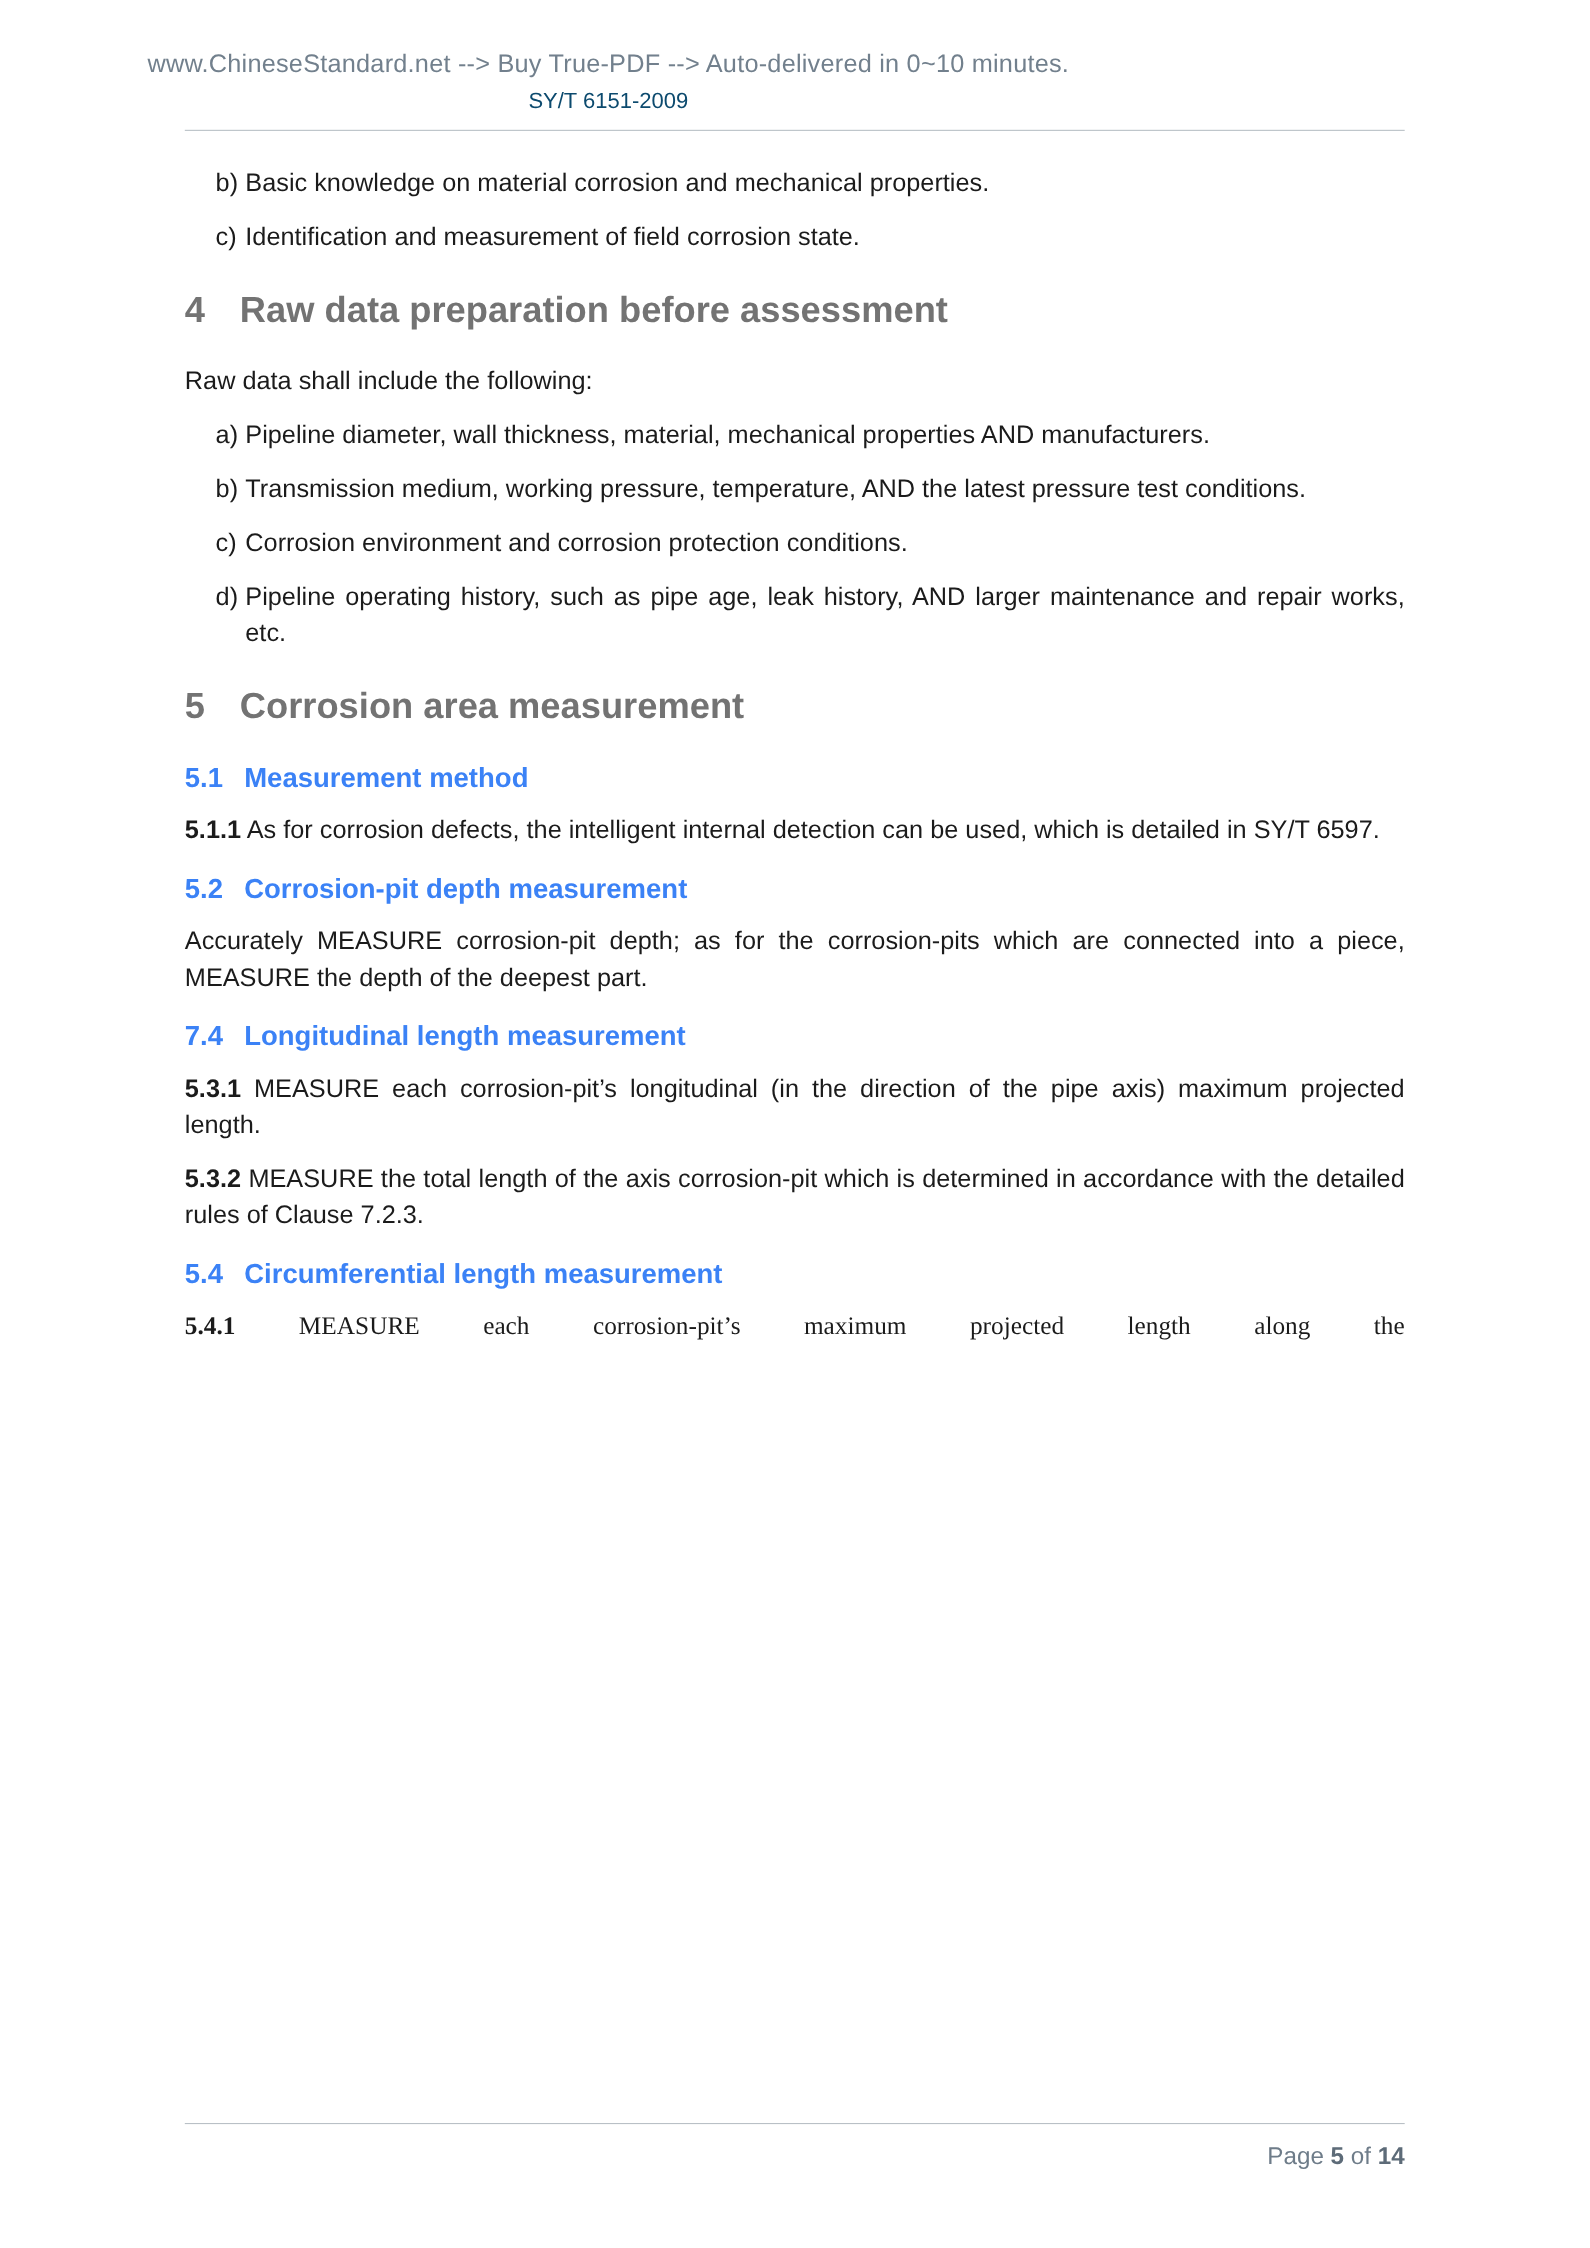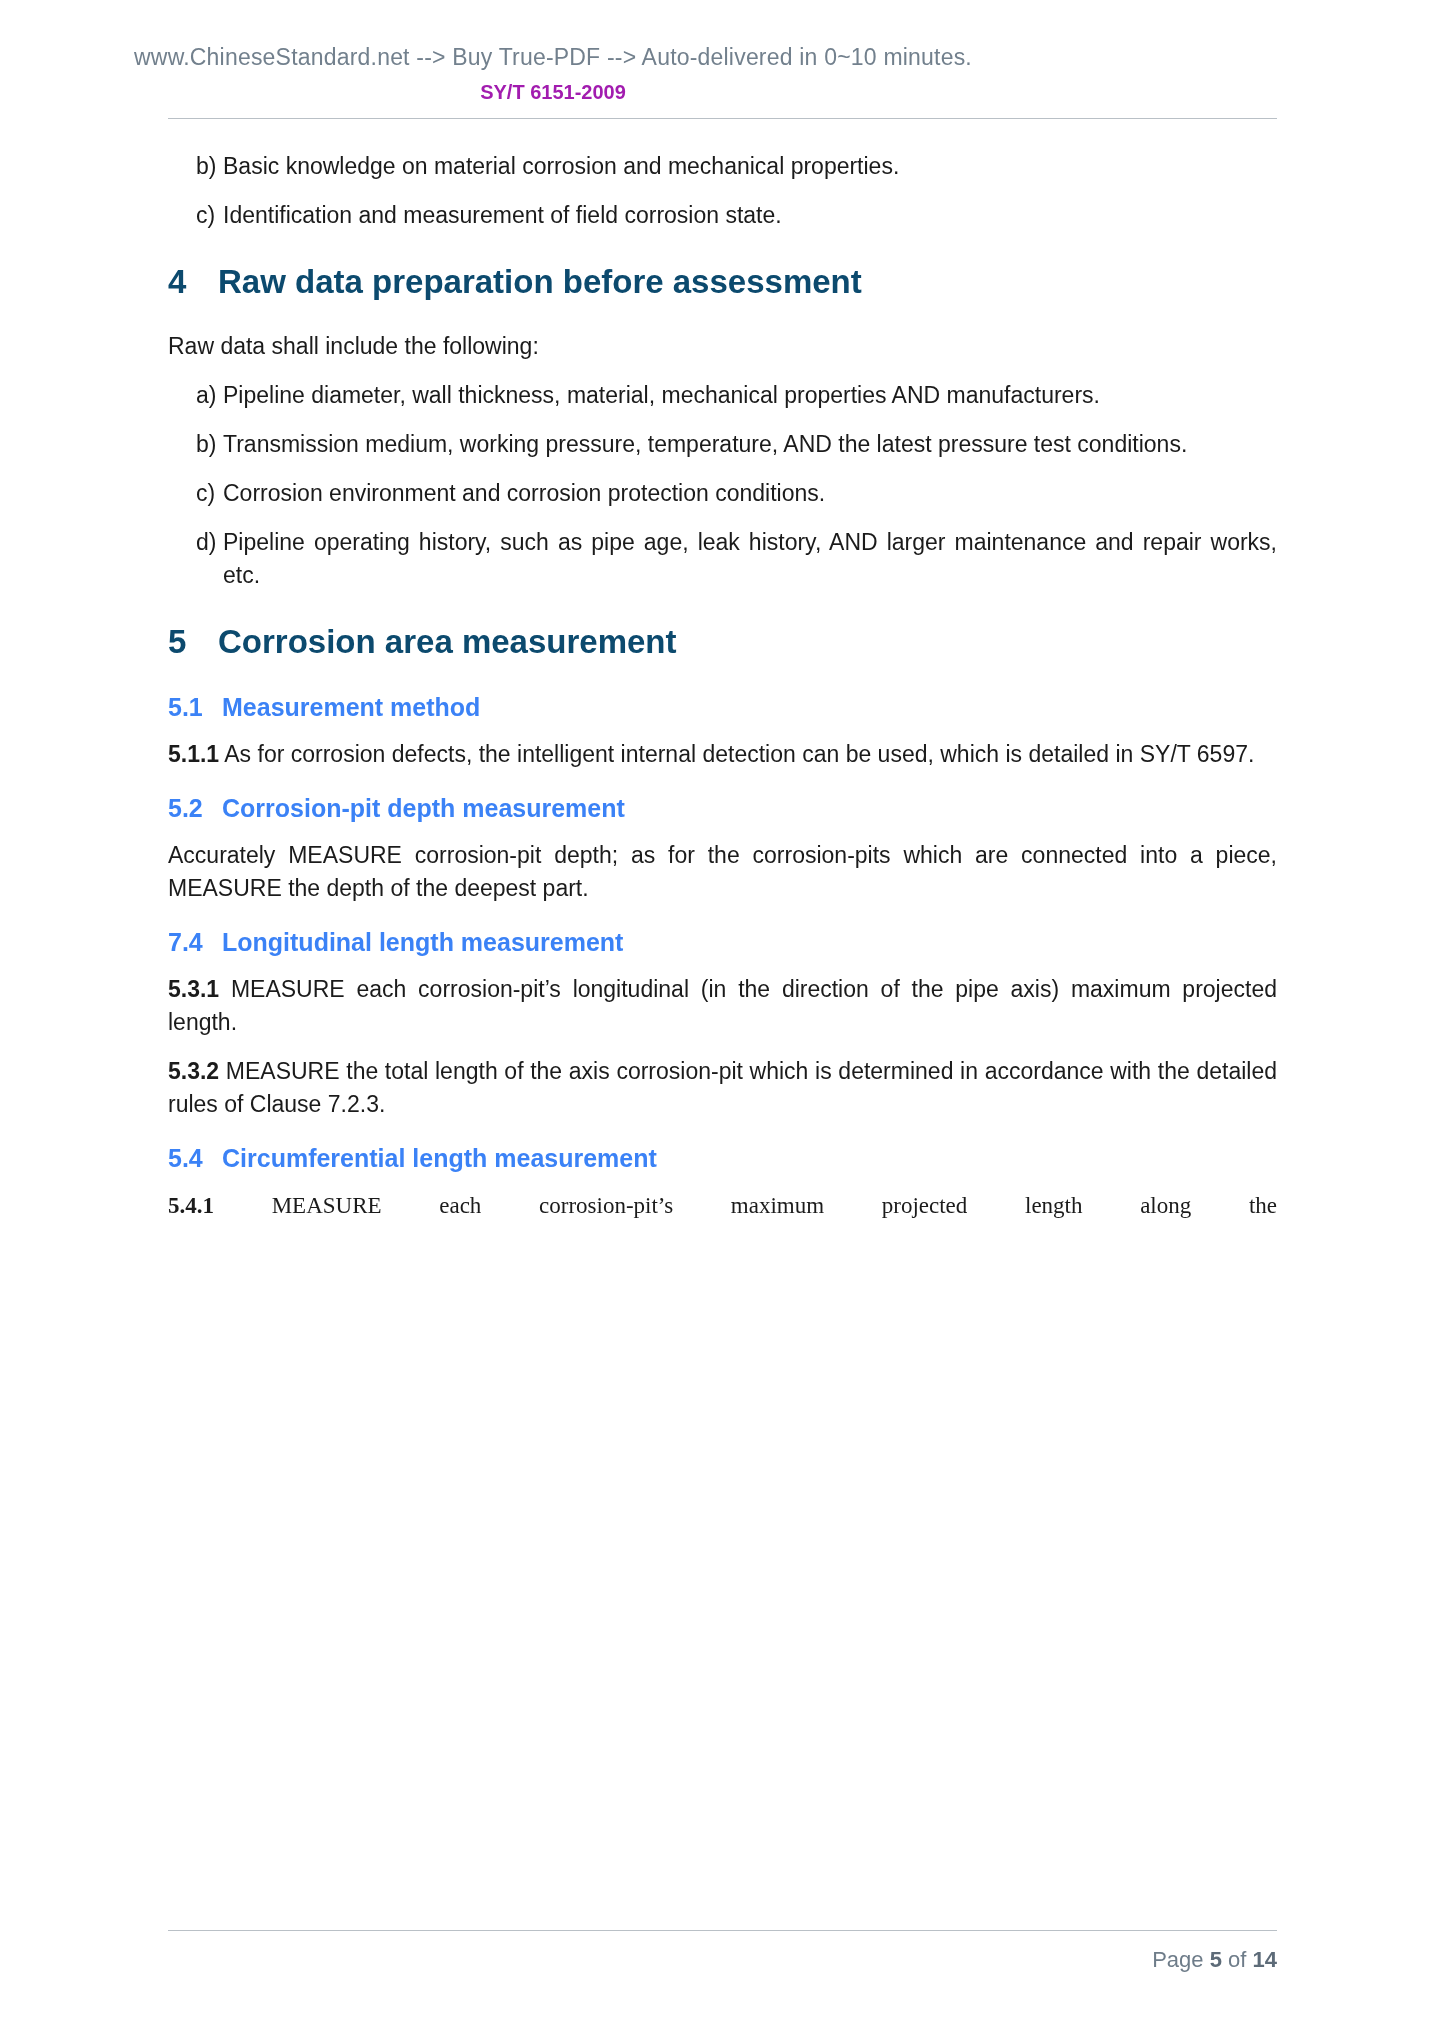--- a/index.html
+++ b/index.html
@@ -7,39 +7,39 @@
   body {
     width: 1445px; height: 2044px; position: relative; overflow: hidden;
     font-family: "Liberation Sans", "DejaVu Sans", sans-serif;
     color: #1b1b1b;
   }
   .page { position: absolute; inset: 0; background: #ffffff; }
 
   
   .page-header { position: absolute; top: 44px; left: 110px; width: 886px; text-align: center; }
   .promo { font-size: 23px; color: #72808d; letter-spacing: 0.2px; text-align: center; }
-  .doc-code { margin-top: 10px; font-size: 20px; color: #a21caf; font-weight: bold; }
+  .doc-code { margin-top: 10px; font-size: 20px; color: #0c4a6e; }
   .rule { border: none; border-top: 1px solid #b9c0c6; height: 0; }
   .header-rule { position: absolute; top: 118px; left: 168px; width: 1109px; }
 
   
   .content {
     position: absolute; top: 150px; left: 168px; width: 1109px;
     font-size: 23px; line-height: 33px;
   }
 
   .p { text-align: justify; margin-bottom: 16px; }
   .p .lead { font-weight: bold; }
   .force-justify { text-align-last: justify; font-family: Liberation Serif, serif; }
 
   .list-item { display: flex; margin: 0 0 16px 28px; }
   .list-item .marker { flex: 0 0 27px; }
   .list-item .li-text { flex: 1; text-align: justify; }
 
-  .h1 { font-size: 33px; line-height: 44px; font-weight: bold; margin: 28px 0 26px; color: #0c4a6e; }
+  .h1 { font-size: 33px; line-height: 44px; font-weight: bold; margin: 28px 0 26px; color: #737373; }
   .h1 .h-num { display: inline-block; width: 50px; }
   .h2 { font-size: 25px; line-height: 34px; font-weight: bold; margin: 20px 0 14px; color: #3b82f6; }
   .h2 .h-num { display: inline-block; width: 54px; }
 
   
   .page-footer { position: absolute; top: 1930px; left: 168px; width: 1109px; }
   .footer-rule { width: 100%; }
   .page-info { margin-top: 16px; text-align: right; font-size: 22px; color: #6e7c89; }
   .page-info b { color: #5d6b78; }
 </style>

